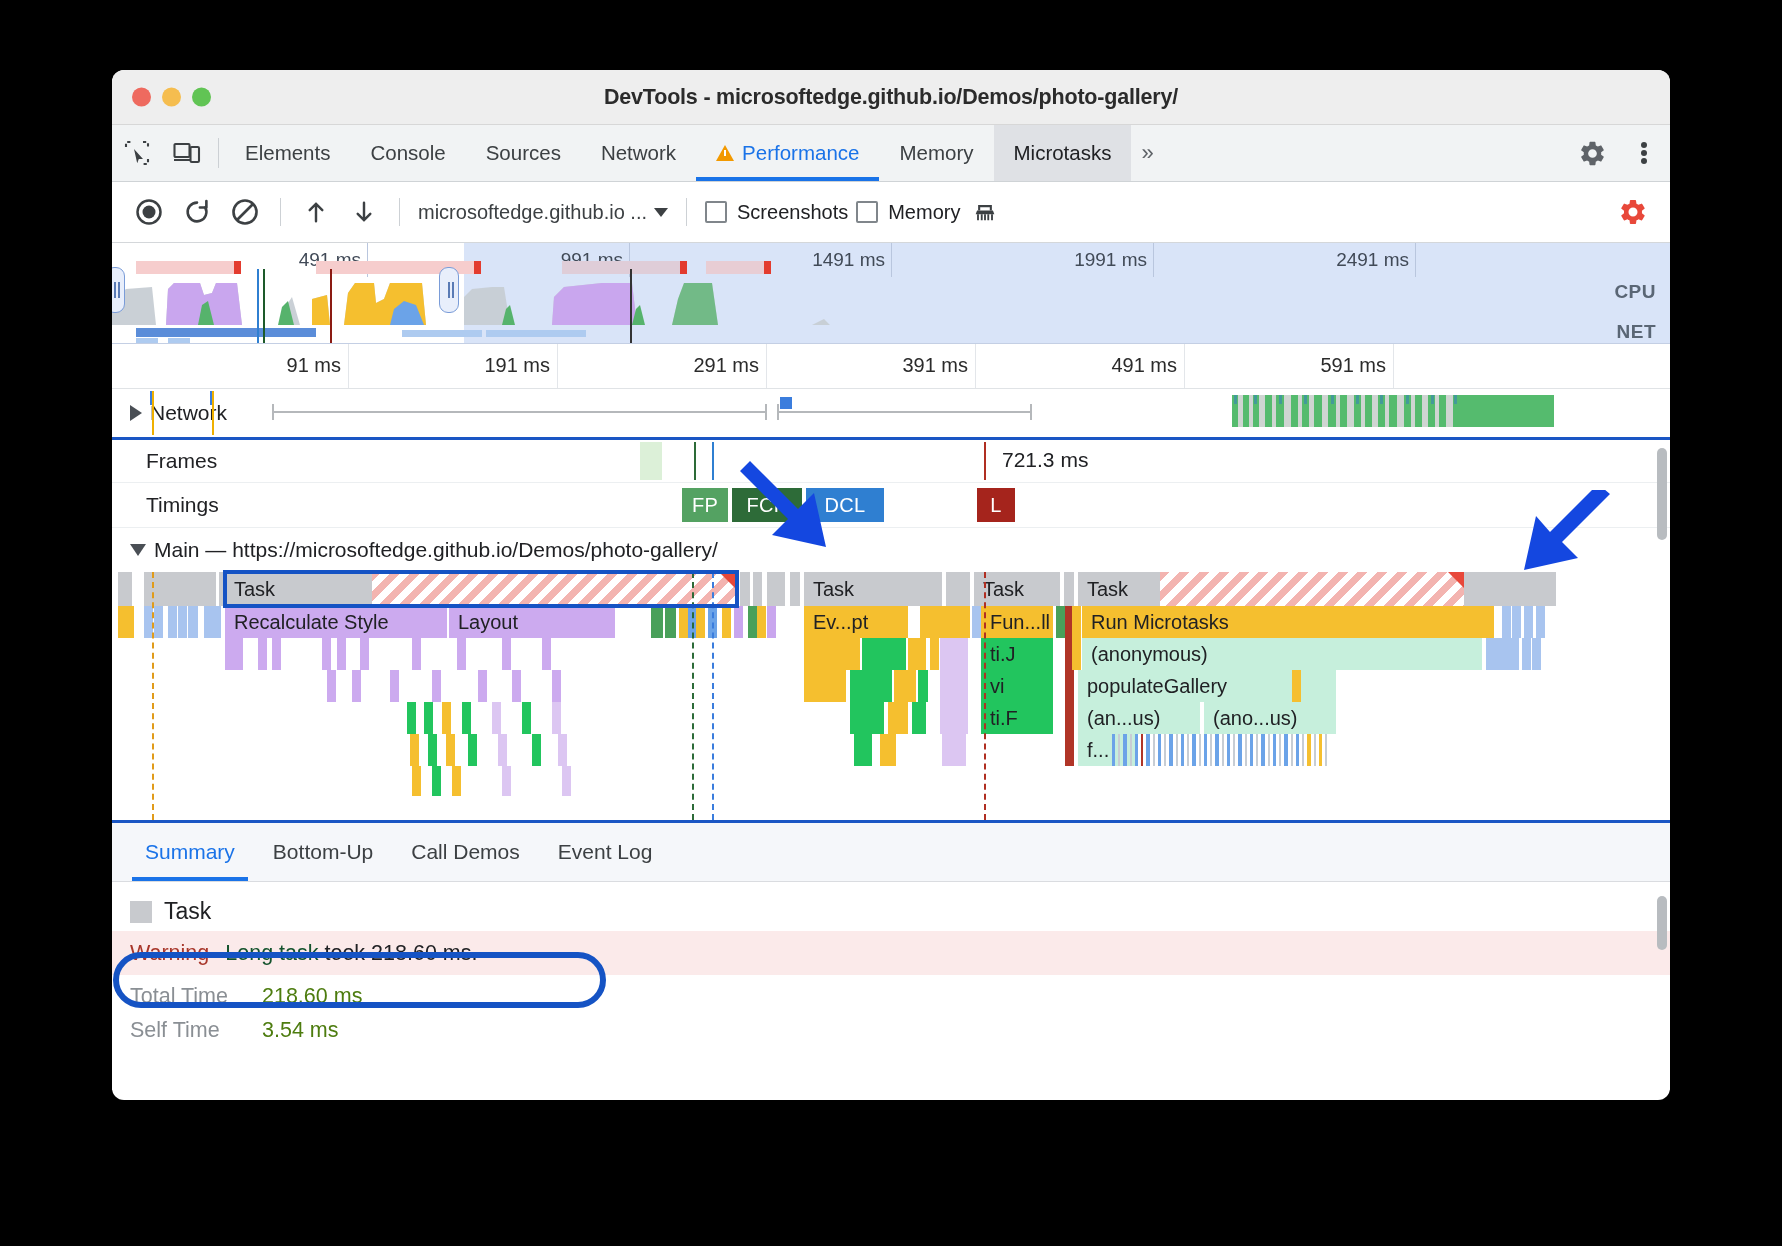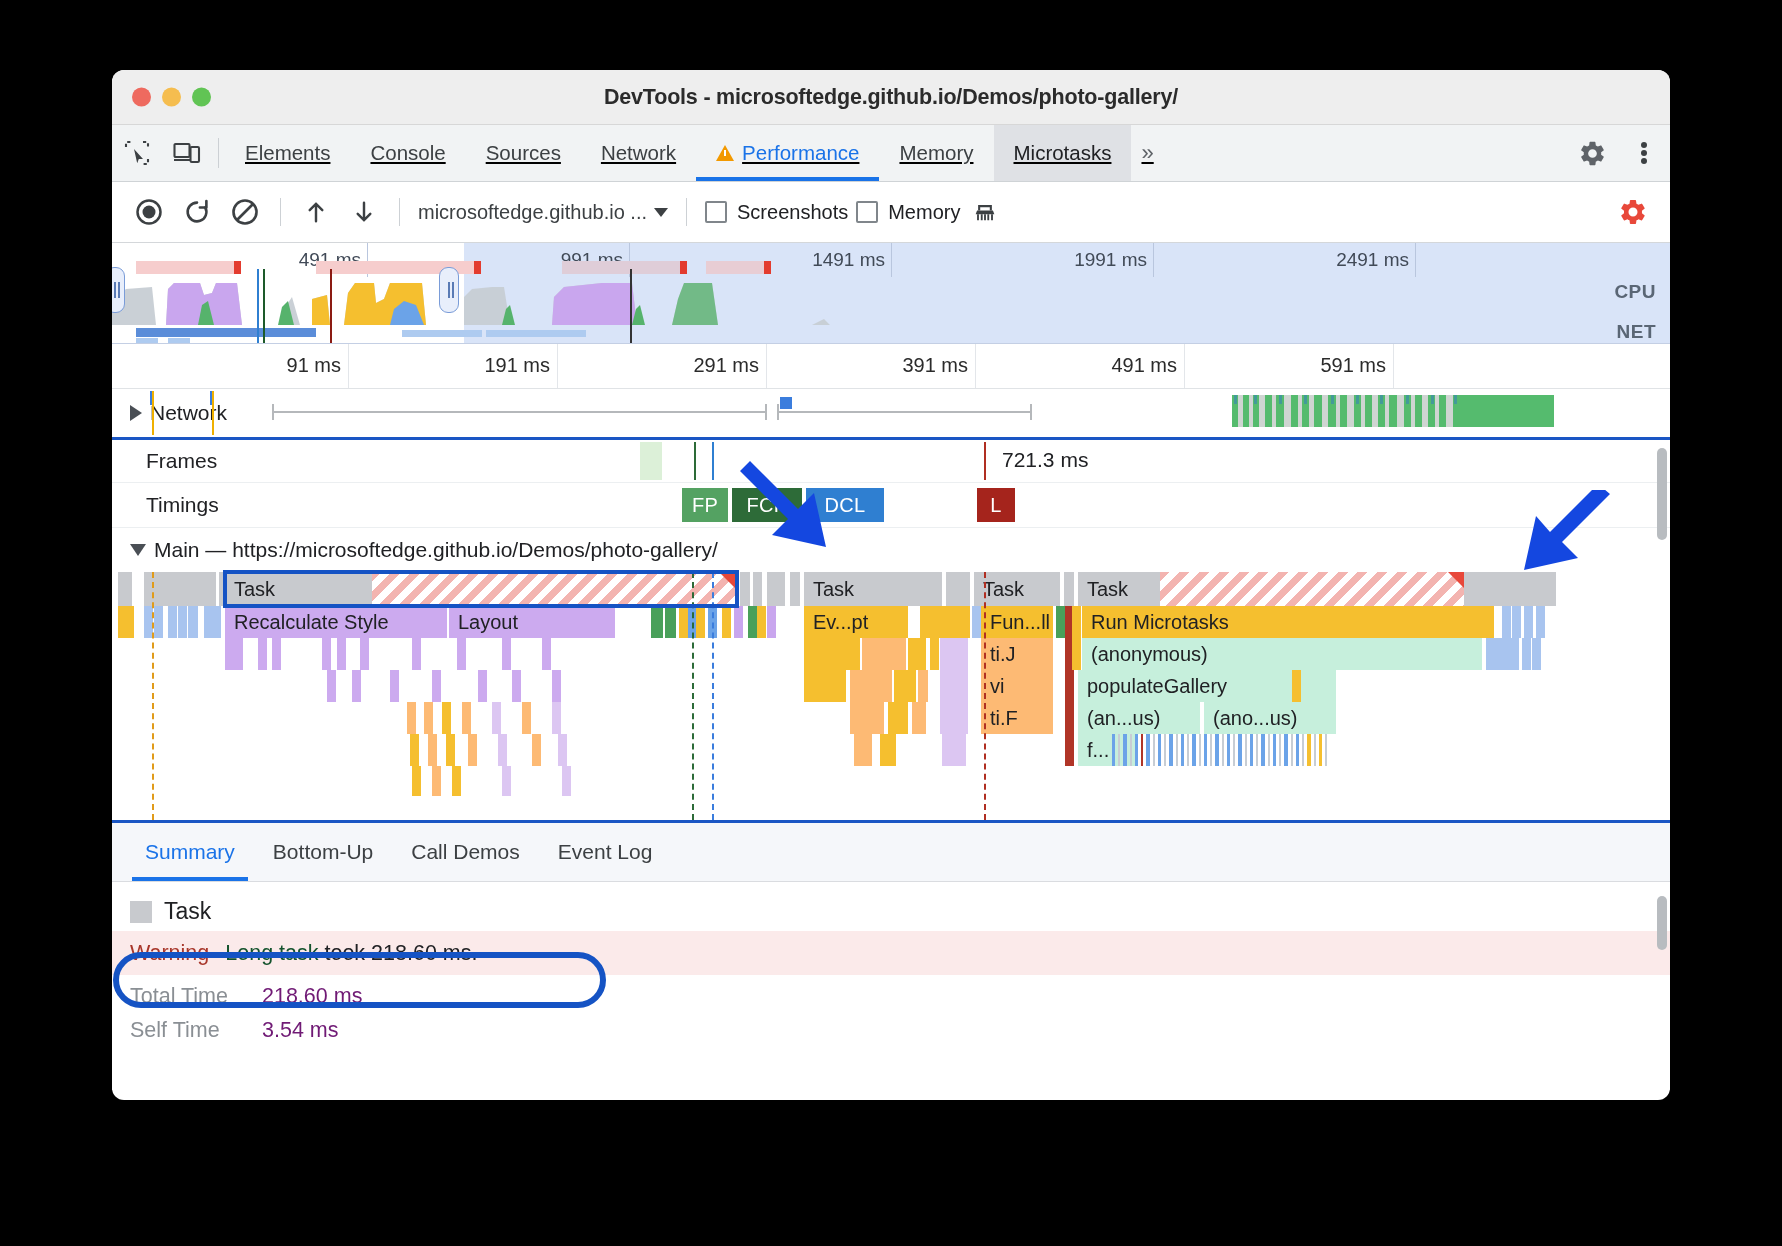--- a/index.html
+++ b/index.html
@@ -16,21 +16,21 @@
   .traffic{position:absolute;left:20px;top:50%;transform:translateY(-50%);display:flex;gap:11px;}
   .tl{width:19px;height:19px;border-radius:50%;}
   .tl.red{background:#ee6a5f;}
   .tl.yellow{background:#f5bd4f;}
   .tl.green{background:#61c454;}
   .wtitle{width:100%;text-align:center;font-size:21.5px;font-weight:bold;color:#2b2b2b;
           letter-spacing:-0.2px;}
 
   
   .tabbar{height:56px;background:#f1f3f4;display:flex;align-items:stretch;
-          border-bottom:1px solid #cfd3d6;position:relative;text-decoration:underline;}
+          border-bottom:1px solid #cfd3d6;position:relative;}
   .tb-icon{width:50px;display:flex;align-items:center;justify-content:center;cursor:pointer;}
   .tb-sep{width:1px;background:#ccd0d4;margin:13px 6px;}
   .tab{display:flex;align-items:center;gap:8px;padding:0 20px;font-size:20.5px;color:#3c4043;
        cursor:pointer;position:relative;}
   .tab.active{color:#1a73e8;}
   .tab.active::after{content:"";position:absolute;left:0;right:0;bottom:0;height:4px;background:#1a73e8;}
   .tab.hl{background:#dfe1e5;color:#202124;}
   .tab.chev{font-size:22px;color:#5f6368;padding:0 10px;}
   .tb-right{margin-left:auto;display:flex;align-items:center;}
   .tb-right .tb-icon{width:52px;}
@@ -105,21 +105,21 @@
   .tm-chip{position:absolute;top:5px;height:34px;display:flex;align-items:center;
            justify-content:center;color:#fff;font-size:20px;letter-spacing:.3px;}
 
   .main-hdr{height:44px;position:relative;}
   .flame{position:relative;background:#fff;}
   .fl-row{position:absolute;left:0;right:0;}
   .blk{position:absolute;top:0;bottom:0;overflow:hidden;display:flex;align-items:center;
        font-size:20px;color:#202124;padding-left:9px;box-sizing:border-box;white-space:nowrap;}
   .blk.gray{background:#c8cace;}
   .blk.yellow{background:#f5bf2f;}
-  .blk.green1{background:#fdba74;}
+  .blk.green1{background:#22c55e;}
   .blk.green2{background:#c6efdc;}
   .blk.purple{background:#ccaaef;}
   .blk.lpurple{background:#dcc6f2;}
   .blk.blue{background:#a8c4ef;}
   .hatch{position:absolute;top:0;bottom:0;
          background:repeating-linear-gradient(135deg,#f3b4b0 0,#f3b4b0 7px,#ffffff 7px,#ffffff 14px);}
   .hatch-corner{position:absolute;width:0;height:0;border-top:16px solid #e8483a;
                 border-left:16px solid transparent;top:0;}
   .selbox{position:absolute;border:4px solid #1553c4;box-sizing:border-box;pointer-events:none;z-index:30;}
   .vmark{position:absolute;top:0;bottom:0;width:2px;z-index:6;}
@@ -135,21 +135,21 @@
   .sum-head{display:flex;align-items:center;gap:12px;padding:16px 18px 6px 18px;}
   .swatch{width:22px;height:22px;background:#c8cace;}
   .sum-title{font-size:23px;color:#202124;}
   .warnrow{background:#fbeaea;height:44px;display:flex;align-items:center;gap:16px;padding-left:18px;
            font-size:21.5px;}
   .warn-lbl{color:#a8372b;}
   .warn-link{color:#14532d;cursor:pointer;}
   .warn-txt{color:#202124;}
   .kv{display:flex;align-items:center;padding:9px 0 0 18px;font-size:21.5px;}
   .kv .k{color:#8a8f94;width:132px;}
-  .kv .v{color:#701a75;}
+  .kv .v{color:#4d7c0f;}
 
   .scrollbar{position:absolute;right:3px;width:10px;border-radius:5px;background:#b8bcc0;}
 
   
   .arrow{position:absolute;z-index:60;}
   .hi-oval{position:absolute;border:6px solid #1553c4;border-radius:30px;box-sizing:border-box;z-index:55;}
 </style>
 </head>
 <body>
 

